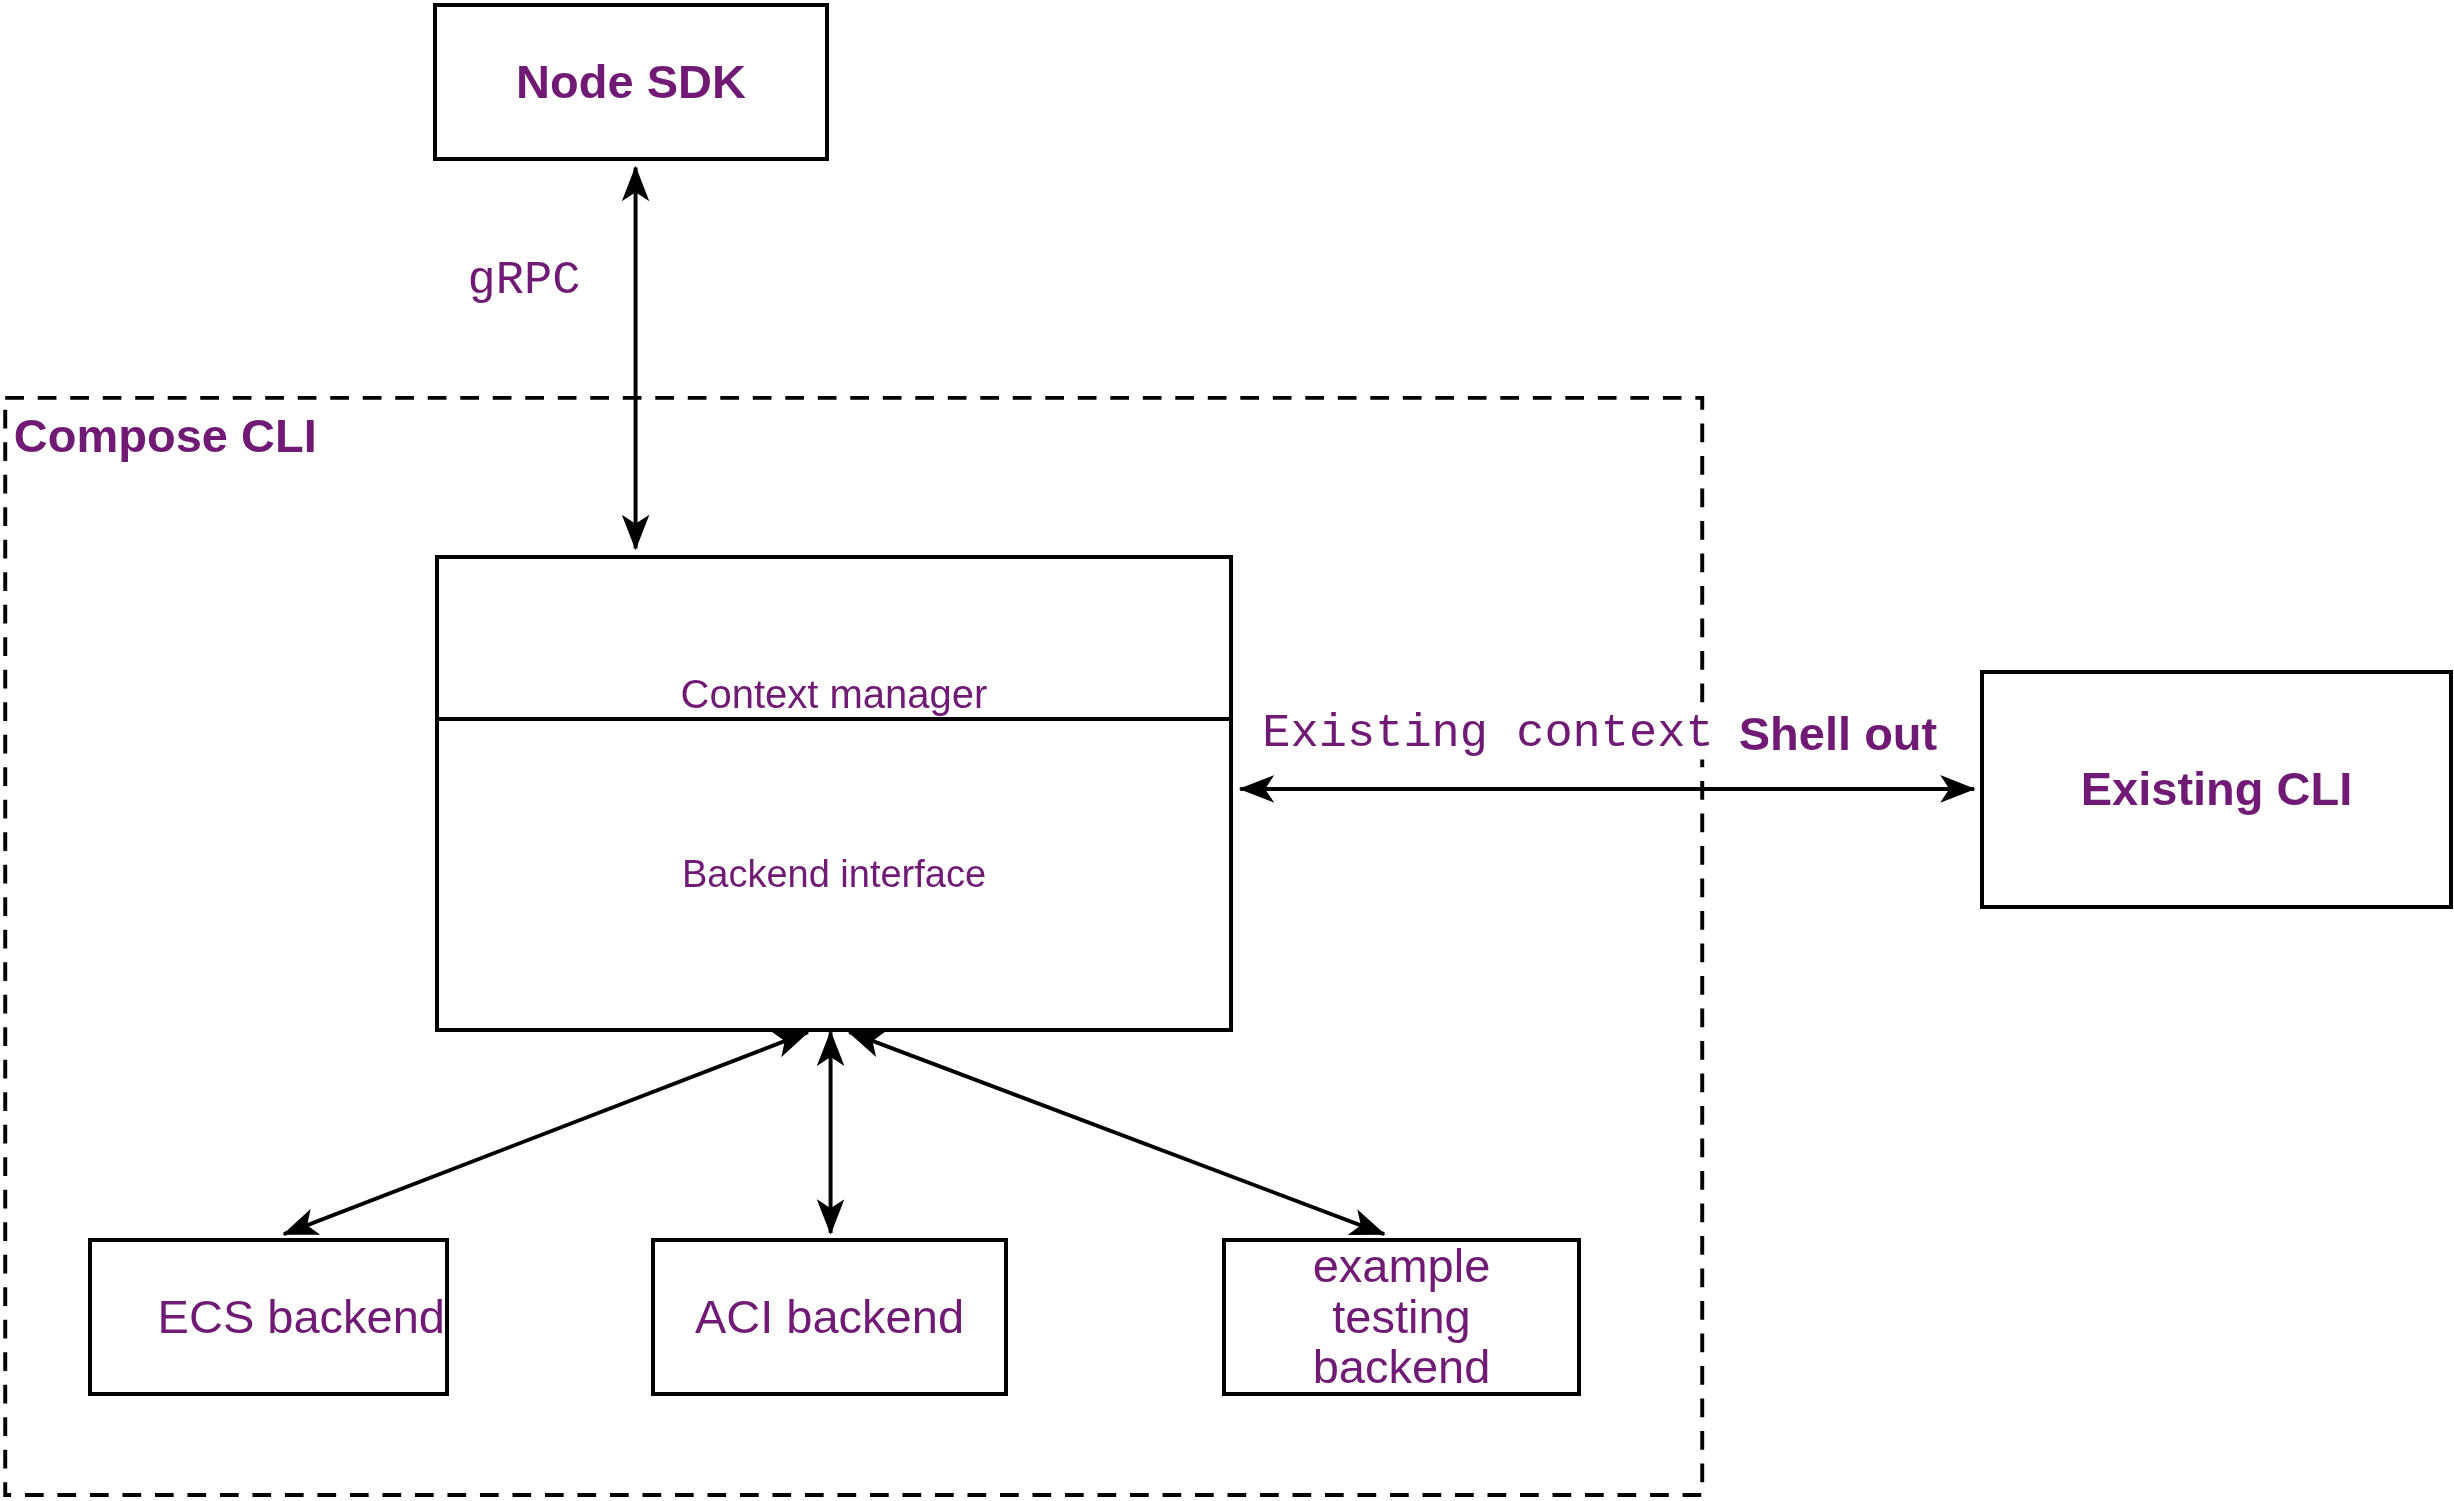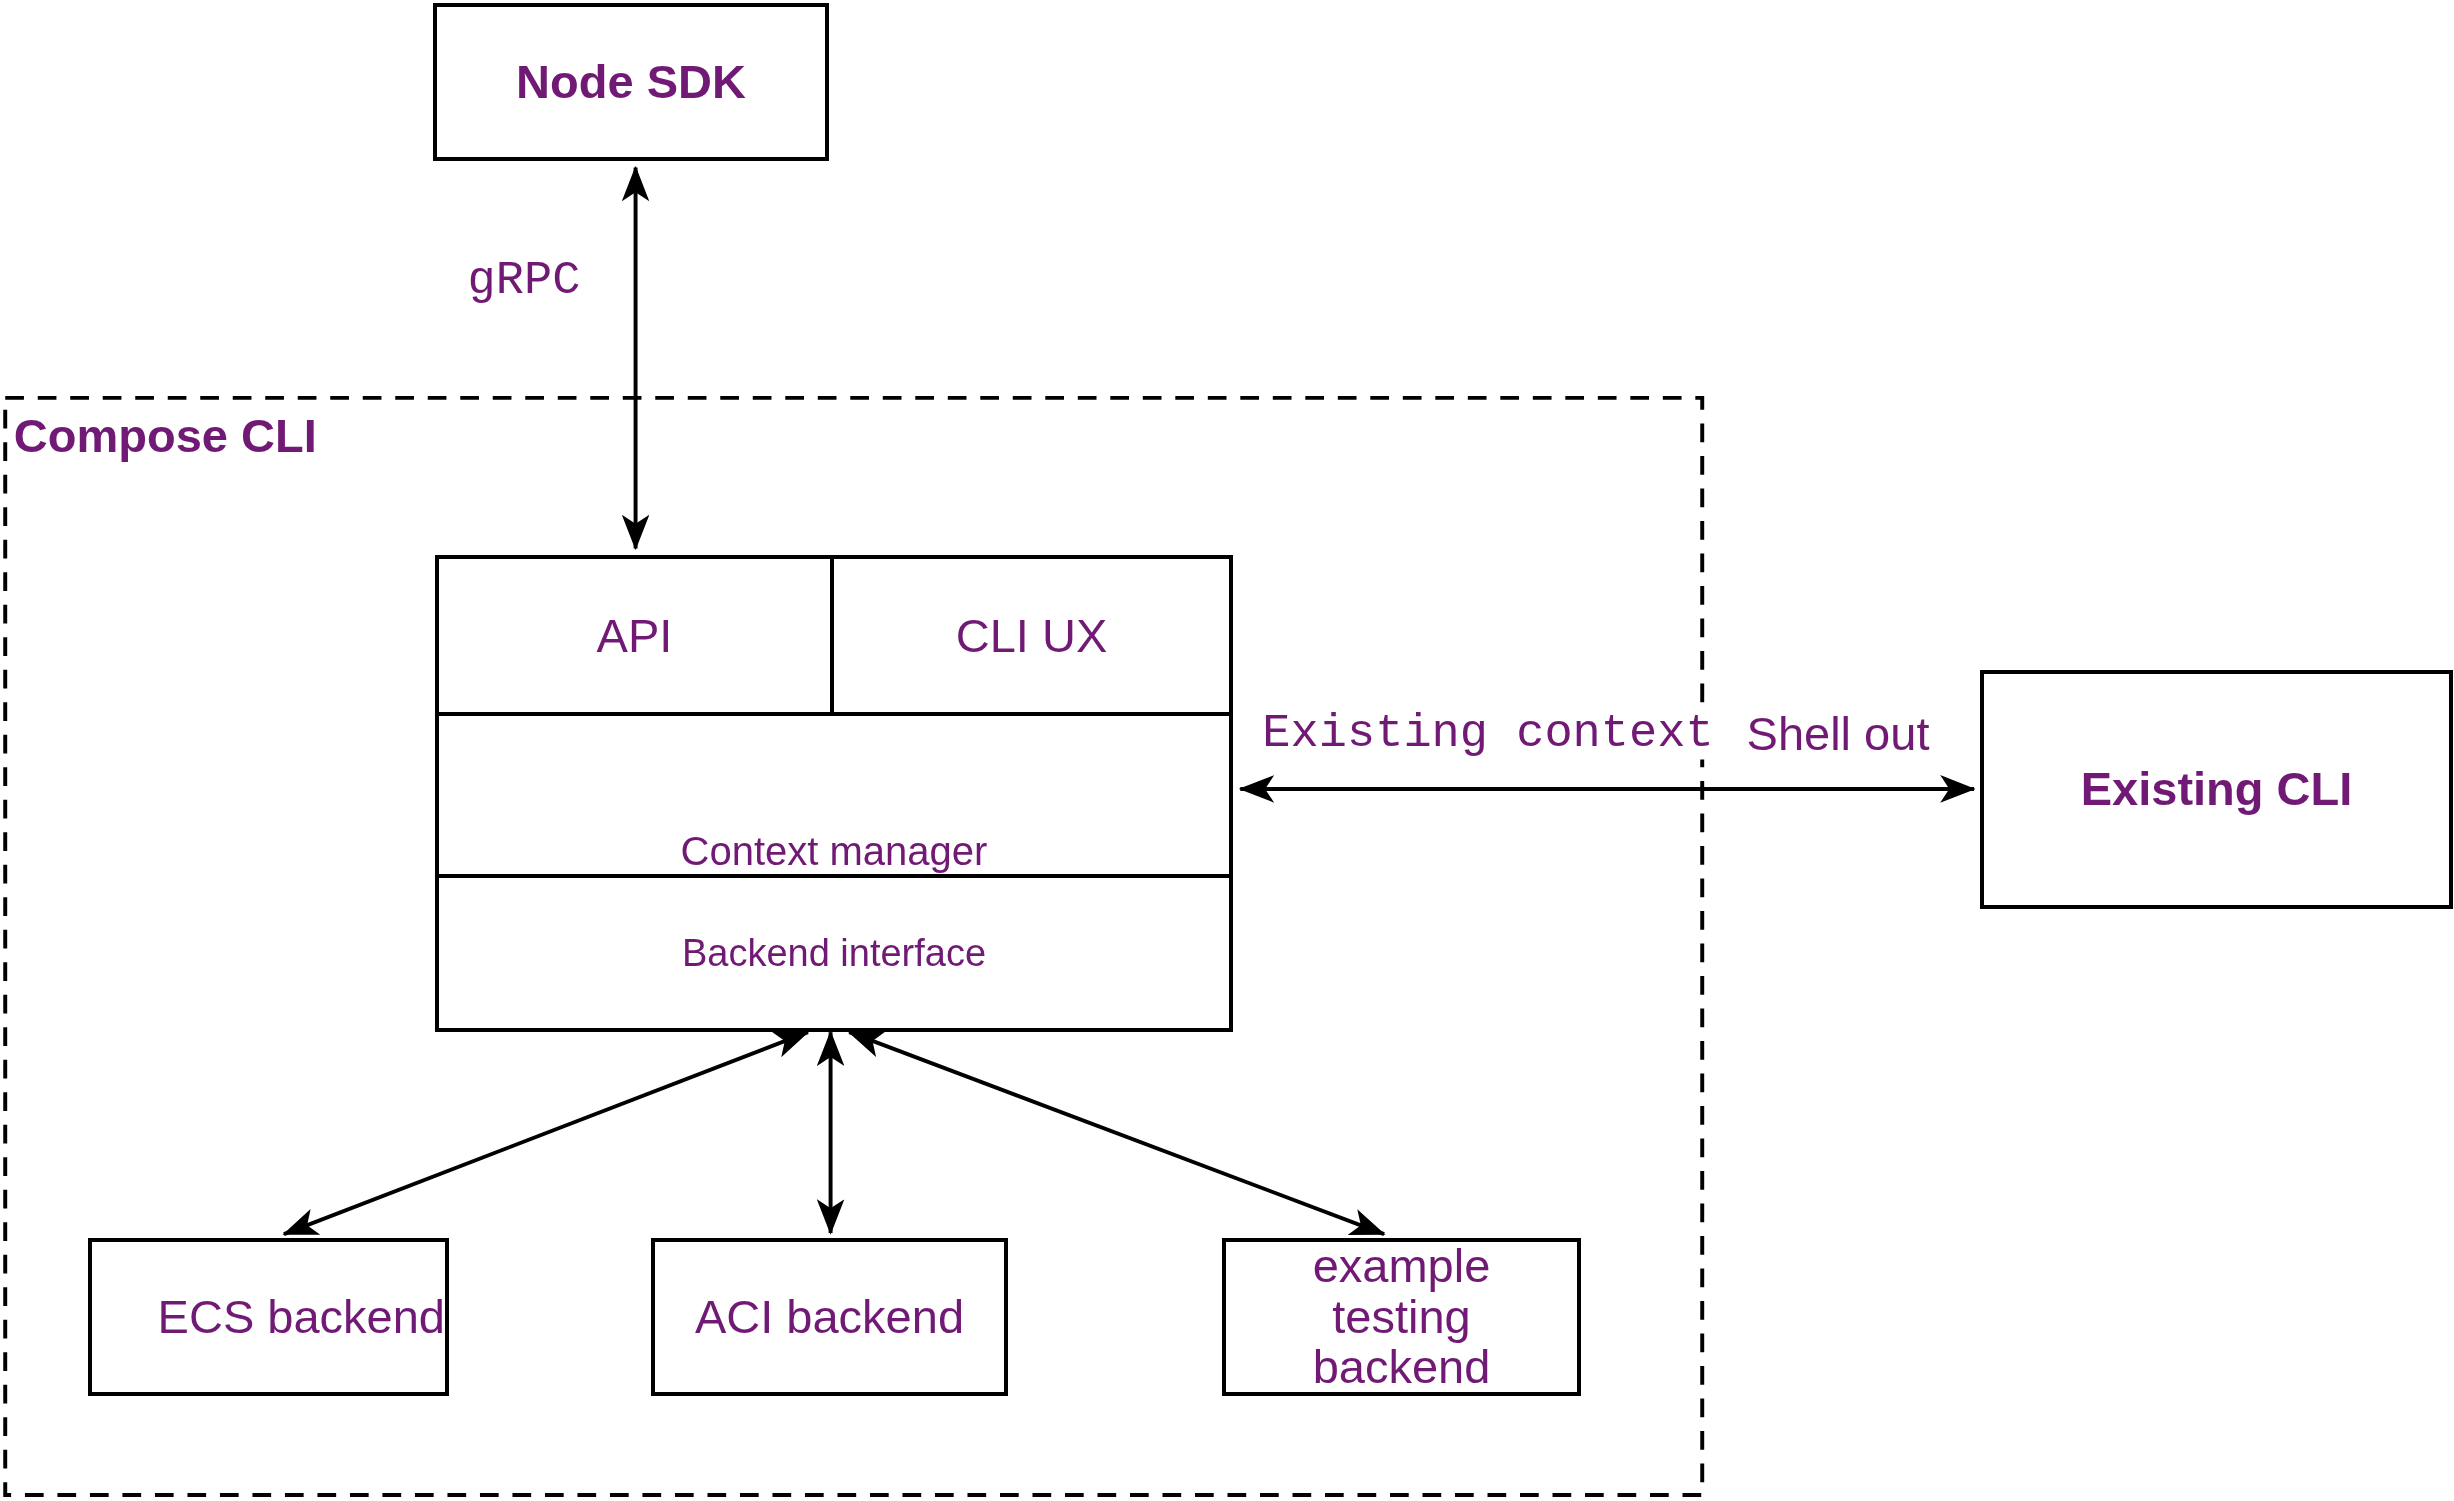--- a/index.html
+++ b/index.html
@@ -123,38 +123,30 @@
 
   <div class="box bold" style="left:433px; top:3px; width:396px; height:158px;">
     <span>Node SDK</span>
   </div>
 
   <div class="container-label">Compose CLI</div>
 
   <div class="edge-label" style="left:524px; top:280px;font-family:Liberation Mono, monospace;">gRPC</div>
 
   <div class="core-box">
-    <div class="core-row1">
-      <div class="core-cell left">
-        <span>API</span>
-      </div>
-      <div class="core-cell">
-        <span>CLI UX</span>
-      </div>
-    </div>
     <div class="core-row2">
       <span>Context manager</span>
     </div>
     <div class="core-row3">
       <span>Backend interface</span>
     </div>
   </div>
 
   <div class="edge-label" style="left:1488px; top:733px;font-family:Liberation Mono, monospace;">Existing context</div>
-  <div class="edge-label" style="left:1838px; top:733px;">Shell out</div>
+  <div class="edge-label" style="left:1838px; top:733px;font-weight:bold;">Shell out</div>
 
   <div class="box bold" style="left:1980px; top:670px; width:473px; height:239px;">
     <span>Existing CLI</span>
   </div>
 
   <div class="box" style="left:88px; top:1238px; width:361px; height:158px;justify-content:flex-end;">
     <span>ECS backend</span>
   </div>
 
   <div class="box" style="left:651px; top:1238px; width:357px; height:158px;">

